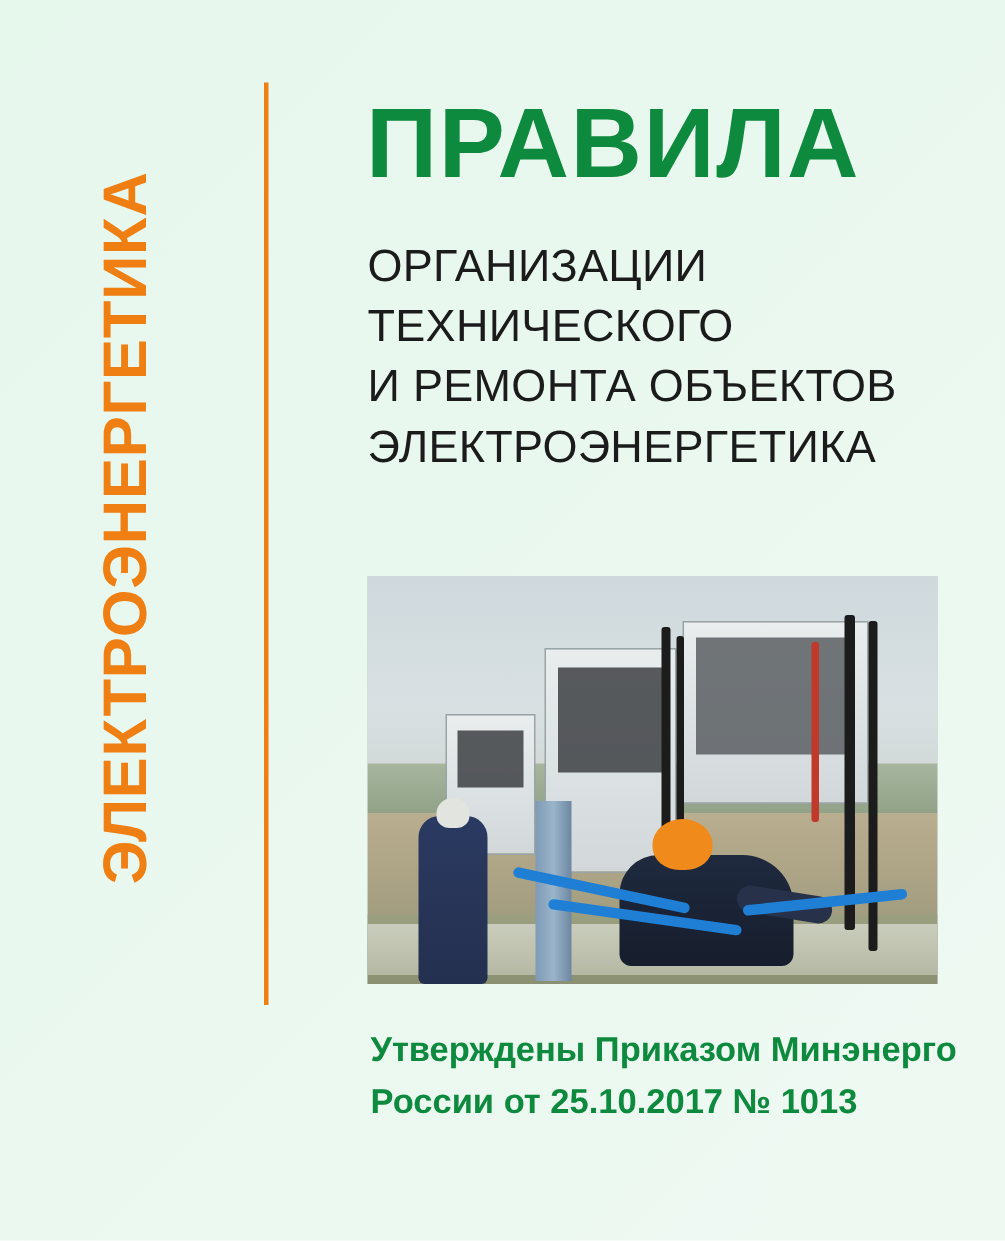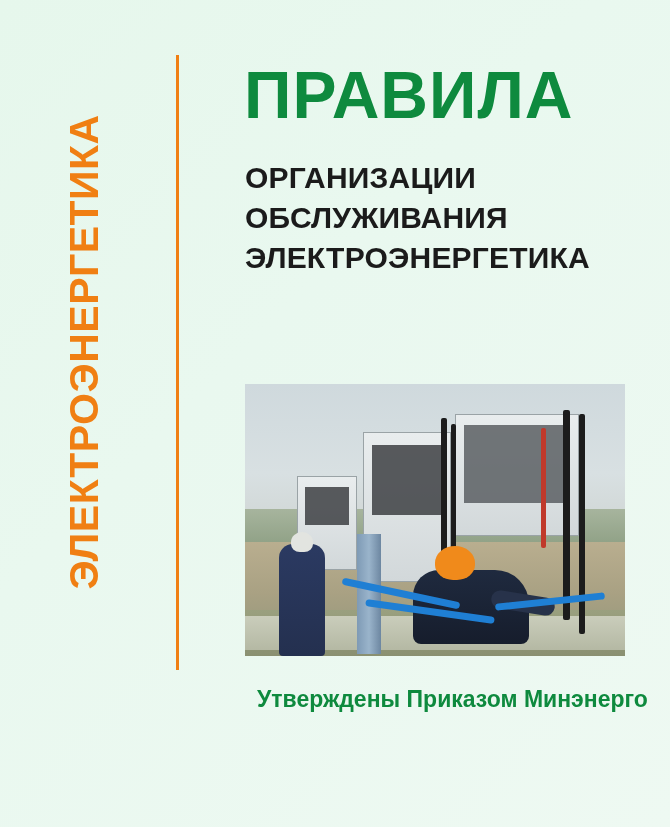--- a/index.html
+++ b/index.html
@@ -79,21 +79,21 @@
     white-space: nowrap;
   }
 
   .subtitle {
     position: absolute;
     left: 1px;
     top: 158px;
     width: 400px;
     color: #1b1b1b;
     font-size: 30px;
-    font-weight: bold;
+    font-weight: normal;
     line-height: 1.34;
     letter-spacing: 0.2px;
   }
   .subtitle .line {
     display: block;
     white-space: nowrap;
   }
 
   
   .photo {
@@ -182,21 +182,21 @@
     position: absolute; background: #1f7fd4; border-radius: 4px;
   }
   .photo-blocks {
     position: absolute; left: 0; bottom: 6px; width: 100%; height: 34px;
     background: linear-gradient(180deg, #cfd2c2 0%, #b9bda9 100%);
     opacity: .9;
   }
 
   .approval {
     position: absolute;
-    left: 13px;
+    left: 3px;
     top: 682px;
     width: 400px;
     color: #0e8a3e;
     font-size: 23px;
     font-weight: bold;
     line-height: 1.5;
   }
   .approval .line { display: block; white-space: nowrap; }
 </style>
 </head>
@@ -208,21 +208,22 @@
     <div class="spine-text">ЭЛЕКТРОЭНЕРГЕТИКА</div>
   </div>
   <div class="spine-rule"></div>
 
   <div class="content">
 
     <div class="main-title">ПРАВИЛА</div>
 
     <div class="subtitle">
       <span class="line">ОРГАНИЗАЦИИ</span>
-      <span class="line">ОБСЛУЖИВАНИЯ</span>
+      <span class="line">ТЕХНИЧЕСКОГО</span>
+      <span class="line">И РЕМОНТА ОБЪЕКТОВ</span>
       <span class="line">ЭЛЕКТРОЭНЕРГЕТИКА</span>
     </div>
 
     <div class="photo" title="">
       <div class="photo-sky"></div>
       <div class="photo-treeline"></div>
       <div class="photo-ground"></div>
       <div class="photo-ground2"></div>
       <div class="photo-blocks"></div>
 
@@ -251,16 +252,17 @@
       <div class="worker-b-head"></div>
       <div class="worker-b-arm"></div>
 
       <div class="blue-hose" style="left:96px; top:206px; width:120px; height:7px; transform:rotate(12deg);"></div>
       <div class="blue-hose" style="left:120px; top:224px; width:130px; height:7px; transform:rotate(8deg);"></div>
       <div class="blue-hose" style="left:250px; top:214px; width:110px; height:7px; transform:rotate(-6deg);"></div>
     </div>
 
     <div class="approval">
       <span class="line">Утверждены Приказом Минэнерго</span>
+      <span class="line">России от 25.10.2017 № 1013</span>
     </div>
 
   </div>
 </div>
 
 </body></html>

